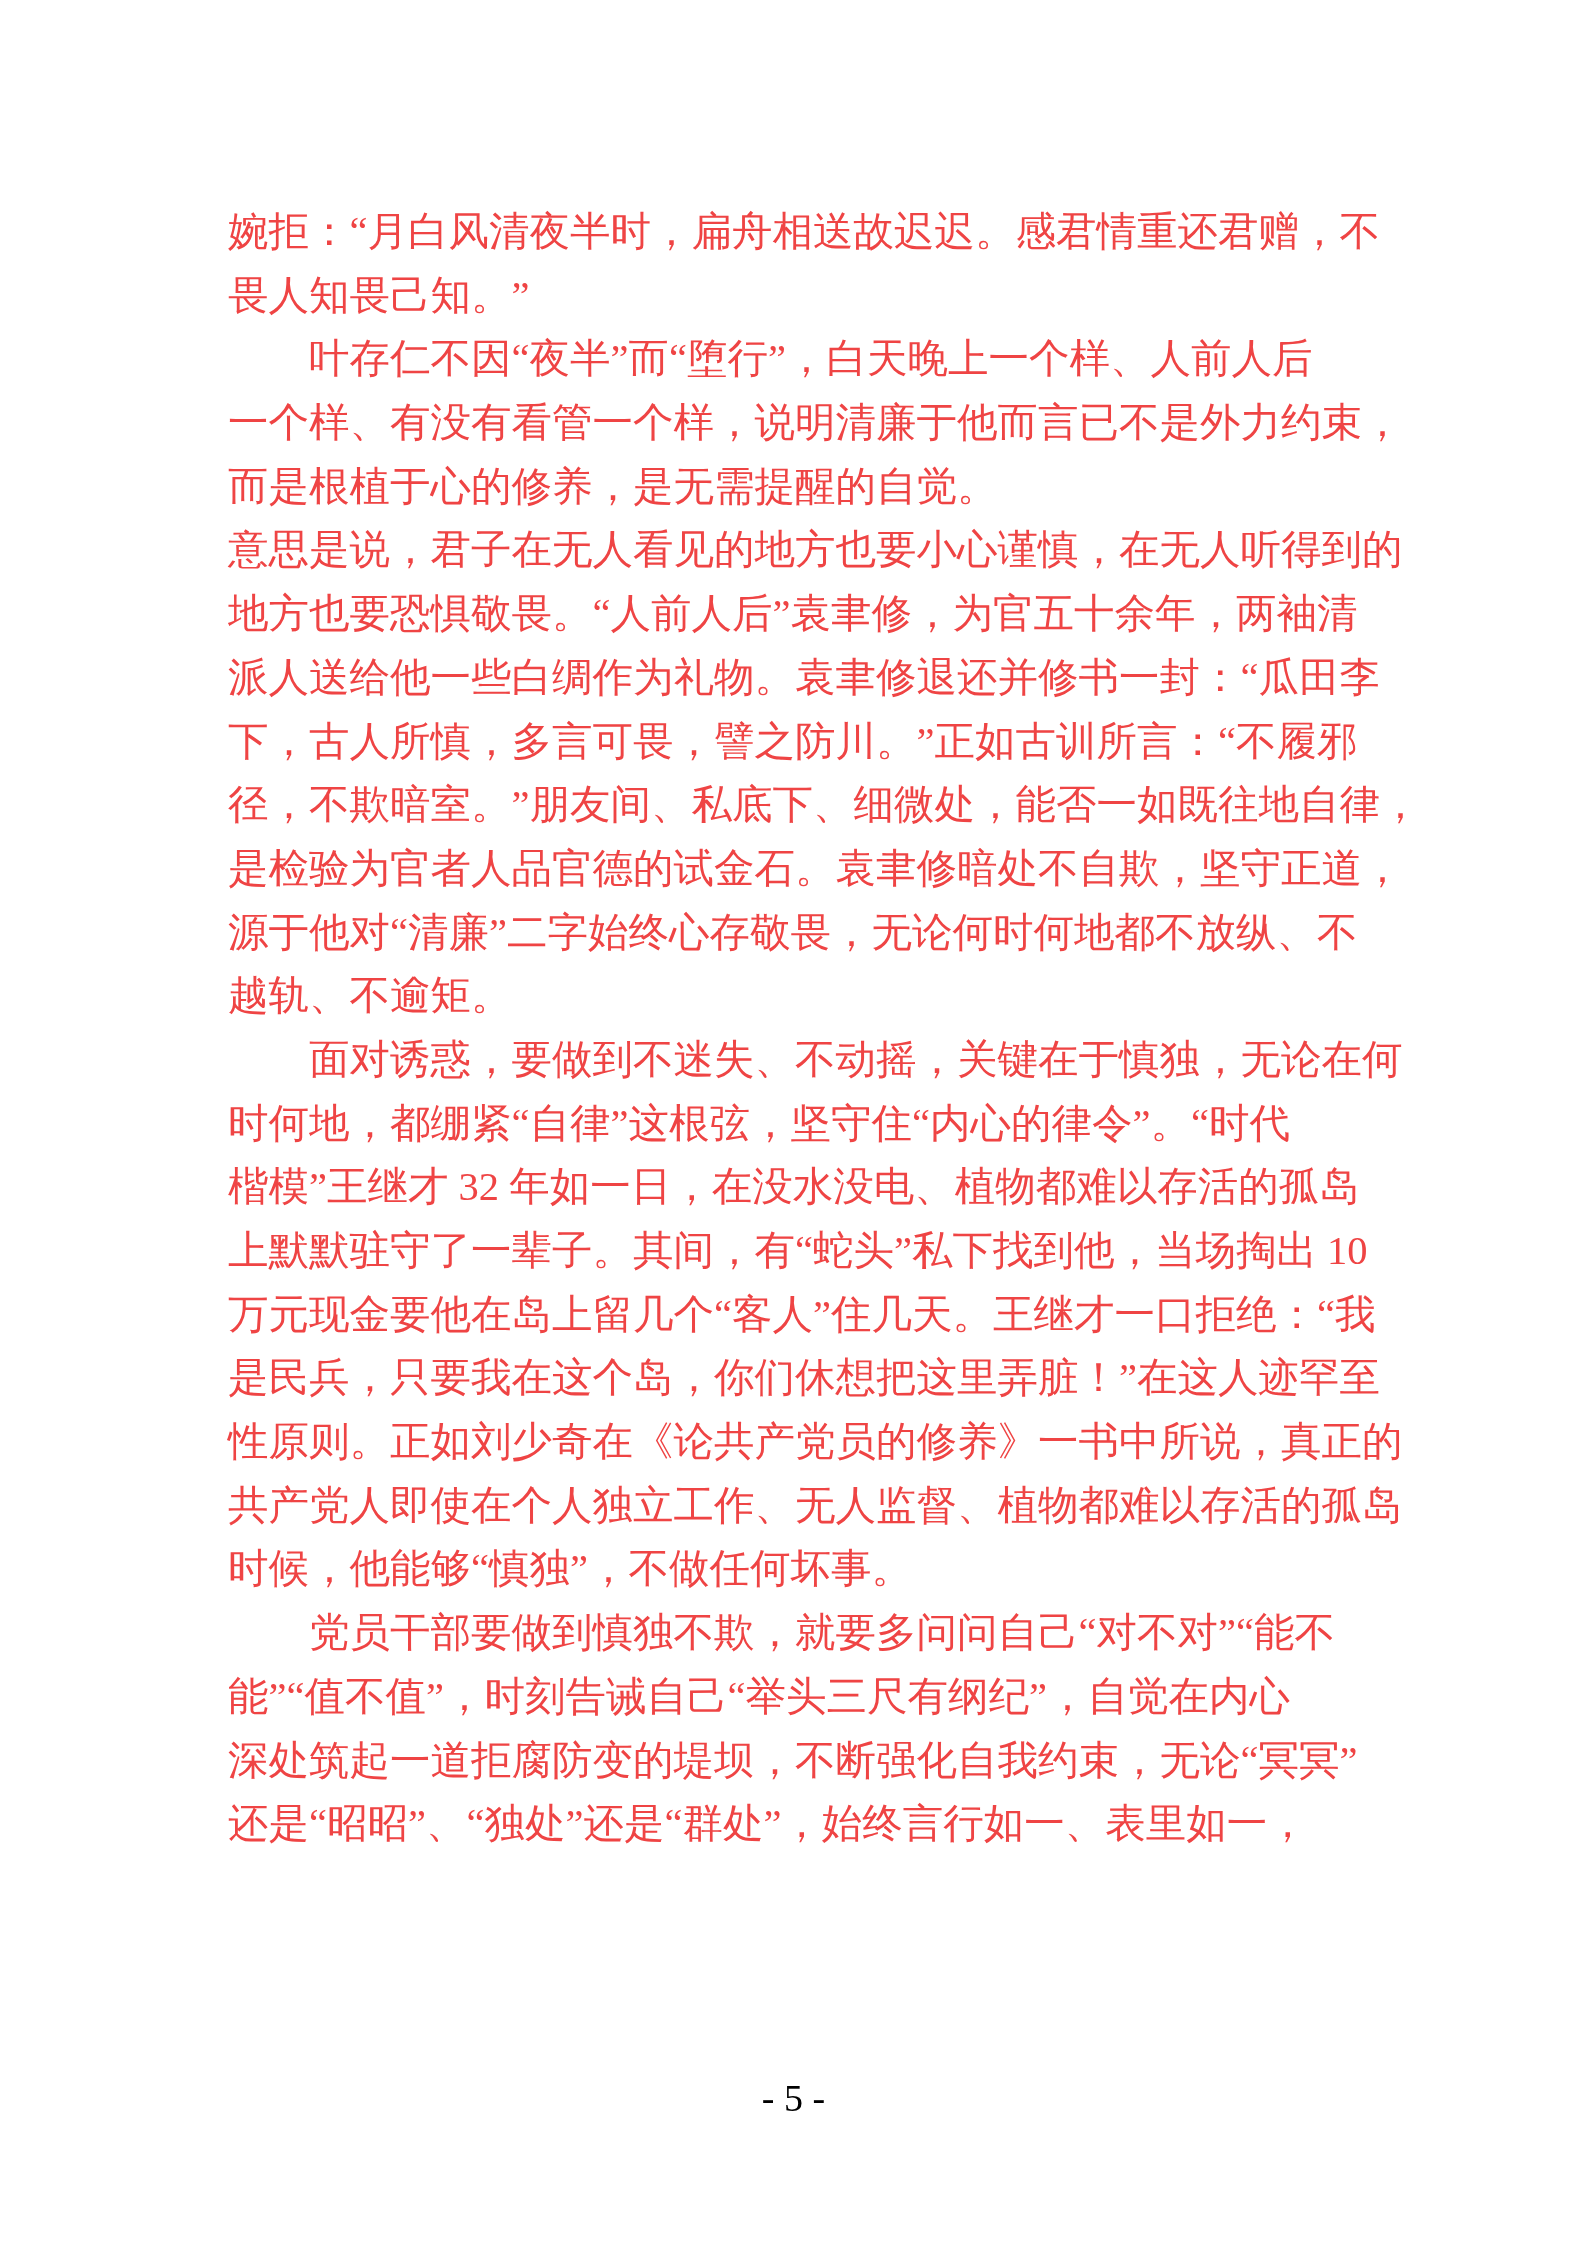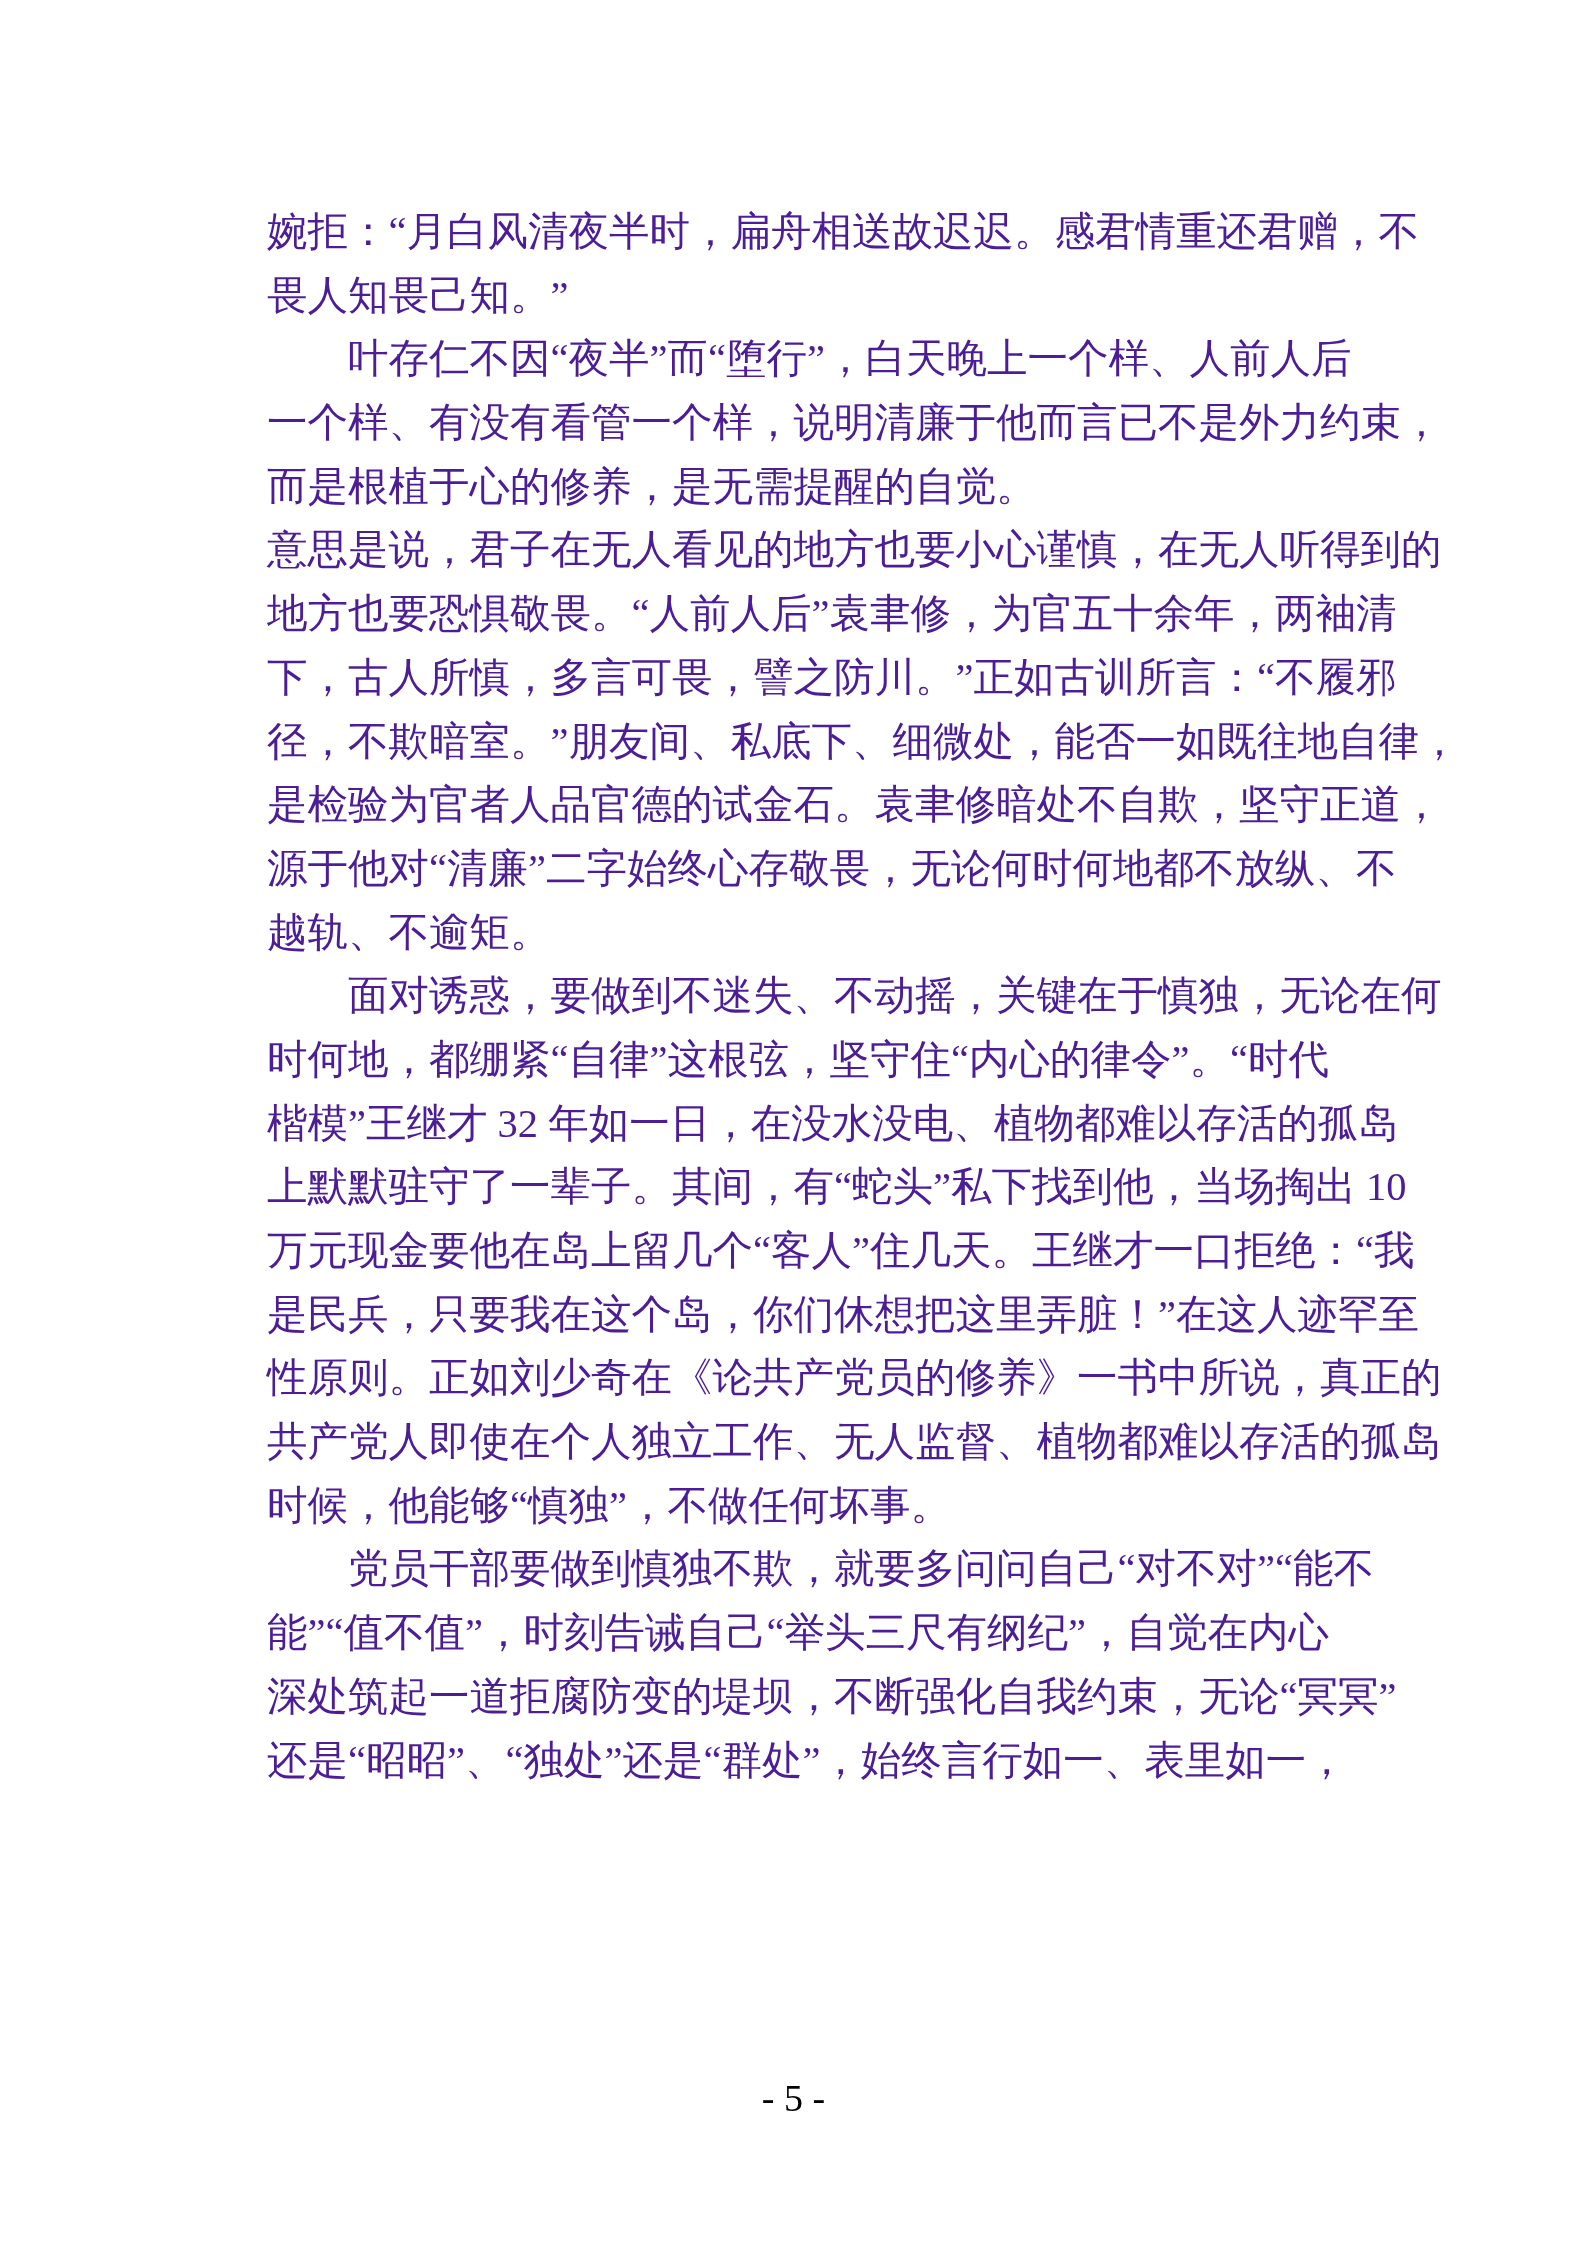--- a/index.html
+++ b/index.html
@@ -28,22 +28,21 @@
     left: 228px;
     top: 200px;
     width: 1210px;
   }
   .line {
     font-size: 40.5px;
     line-height: 63.7px;
     height: 63.7px;
     white-space: pre;
     letter-spacing: 0;
-    color: #4c1d95;
-    margin-left: 39px;
+    color: #ef4444;
   }
   .page-number {
     position: absolute;
     top: 2076px;
     left: 0;
     width: 1587px;
     text-align: center;
     font-size: 38px;
     line-height: 44px;
     color: #000000;
@@ -54,20 +53,21 @@
 
 <div class="page">
   <div class="text-block">
       <div class="line">婉拒：“月白风清夜半时，扁舟相送故迟迟。感君情重还君赠，不</div>
       <div class="line">畏人知畏己知。”</div>
       <div class="line">　　叶存仁不因“夜半”而“堕行”，白天晚上一个样、人前人后</div>
       <div class="line">一个样、有没有看管一个样，说明清廉于他而言已不是外力约束，</div>
       <div class="line">而是根植于心的修养，是无需提醒的自觉。</div>
       <div class="line">意思是说，君子在无人看见的地方也要小心谨慎，在无人听得到的</div>
       <div class="line">地方也要恐惧敬畏。“人前人后”袁聿修，为官五十余年，两袖清</div>
+      <div class="line">派人送给他一些白绸作为礼物。袁聿修退还并修书一封：“瓜田李</div>
       <div class="line">下，古人所慎，多言可畏，譬之防川。”正如古训所言：“不履邪</div>
       <div class="line">径，不欺暗室。”朋友间、私底下、细微处，能否一如既往地自律，</div>
       <div class="line">是检验为官者人品官德的试金石。袁聿修暗处不自欺，坚守正道，</div>
       <div class="line">源于他对“清廉”二字始终心存敬畏，无论何时何地都不放纵、不</div>
       <div class="line">越轨、不逾矩。</div>
       <div class="line">　　面对诱惑，要做到不迷失、不动摇，关键在于慎独，无论在何</div>
       <div class="line">时何地，都绷紧“自律”这根弦，坚守住“内心的律令”。“时代</div>
       <div class="line">楷模”王继才 32 年如一日，在没水没电、植物都难以存活的孤岛</div>
       <div class="line">上默默驻守了一辈子。其间，有“蛇头”私下找到他，当场掏出 10</div>
       <div class="line">万元现金要他在岛上留几个“客人”住几天。王继才一口拒绝：“我</div>

